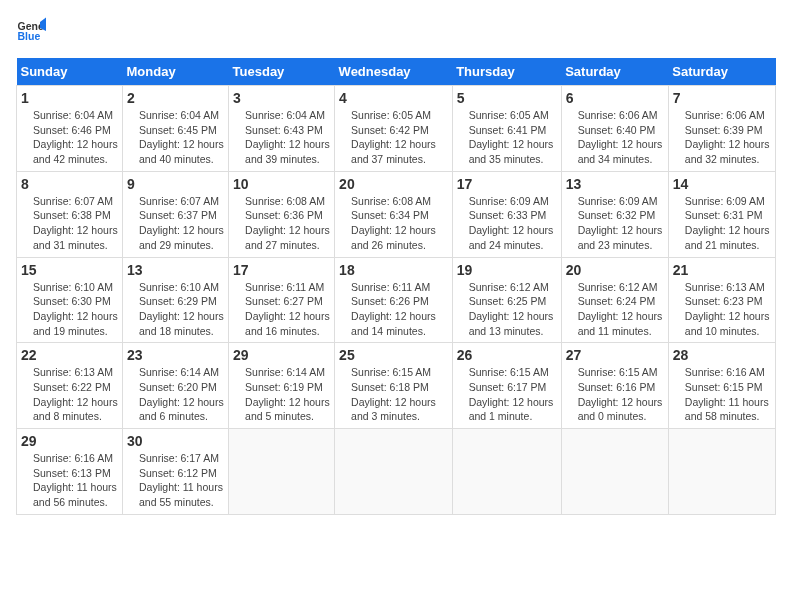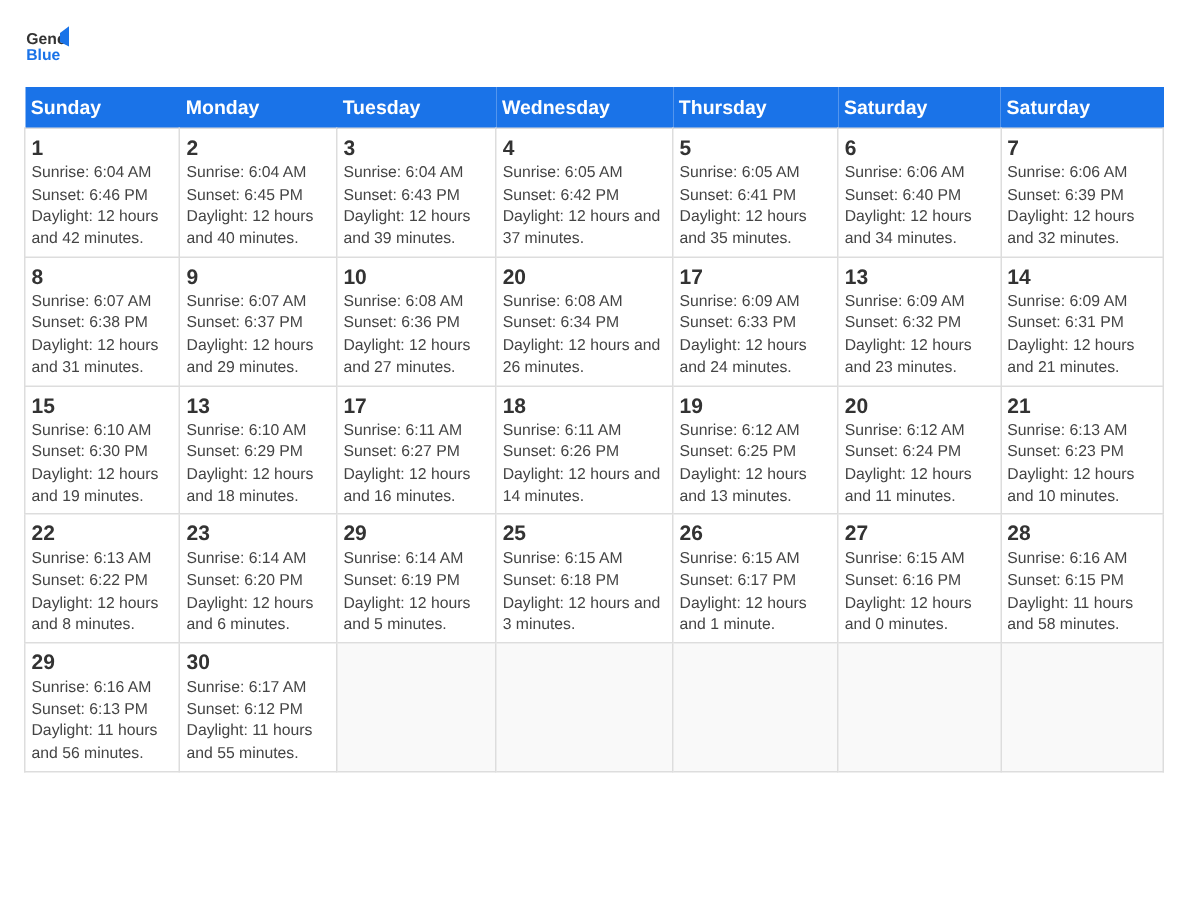--- a/index.html
+++ b/index.html
@@ -61,20 +61,21 @@
       font-size: 14px;
       font-weight: bold;
       color: #333;
       display: block;
       margin-bottom: 2px;
     }
     .day-info {
       color: #444;
       font-size: 10.5px;
       line-height: 1.4;
+      margin-left: 12px;
     }
     tr:last-child td {
       height: 70px;
     }
     .empty {
       background: #f9f9f9;
     }
   </style>
 </head>
 <body>

